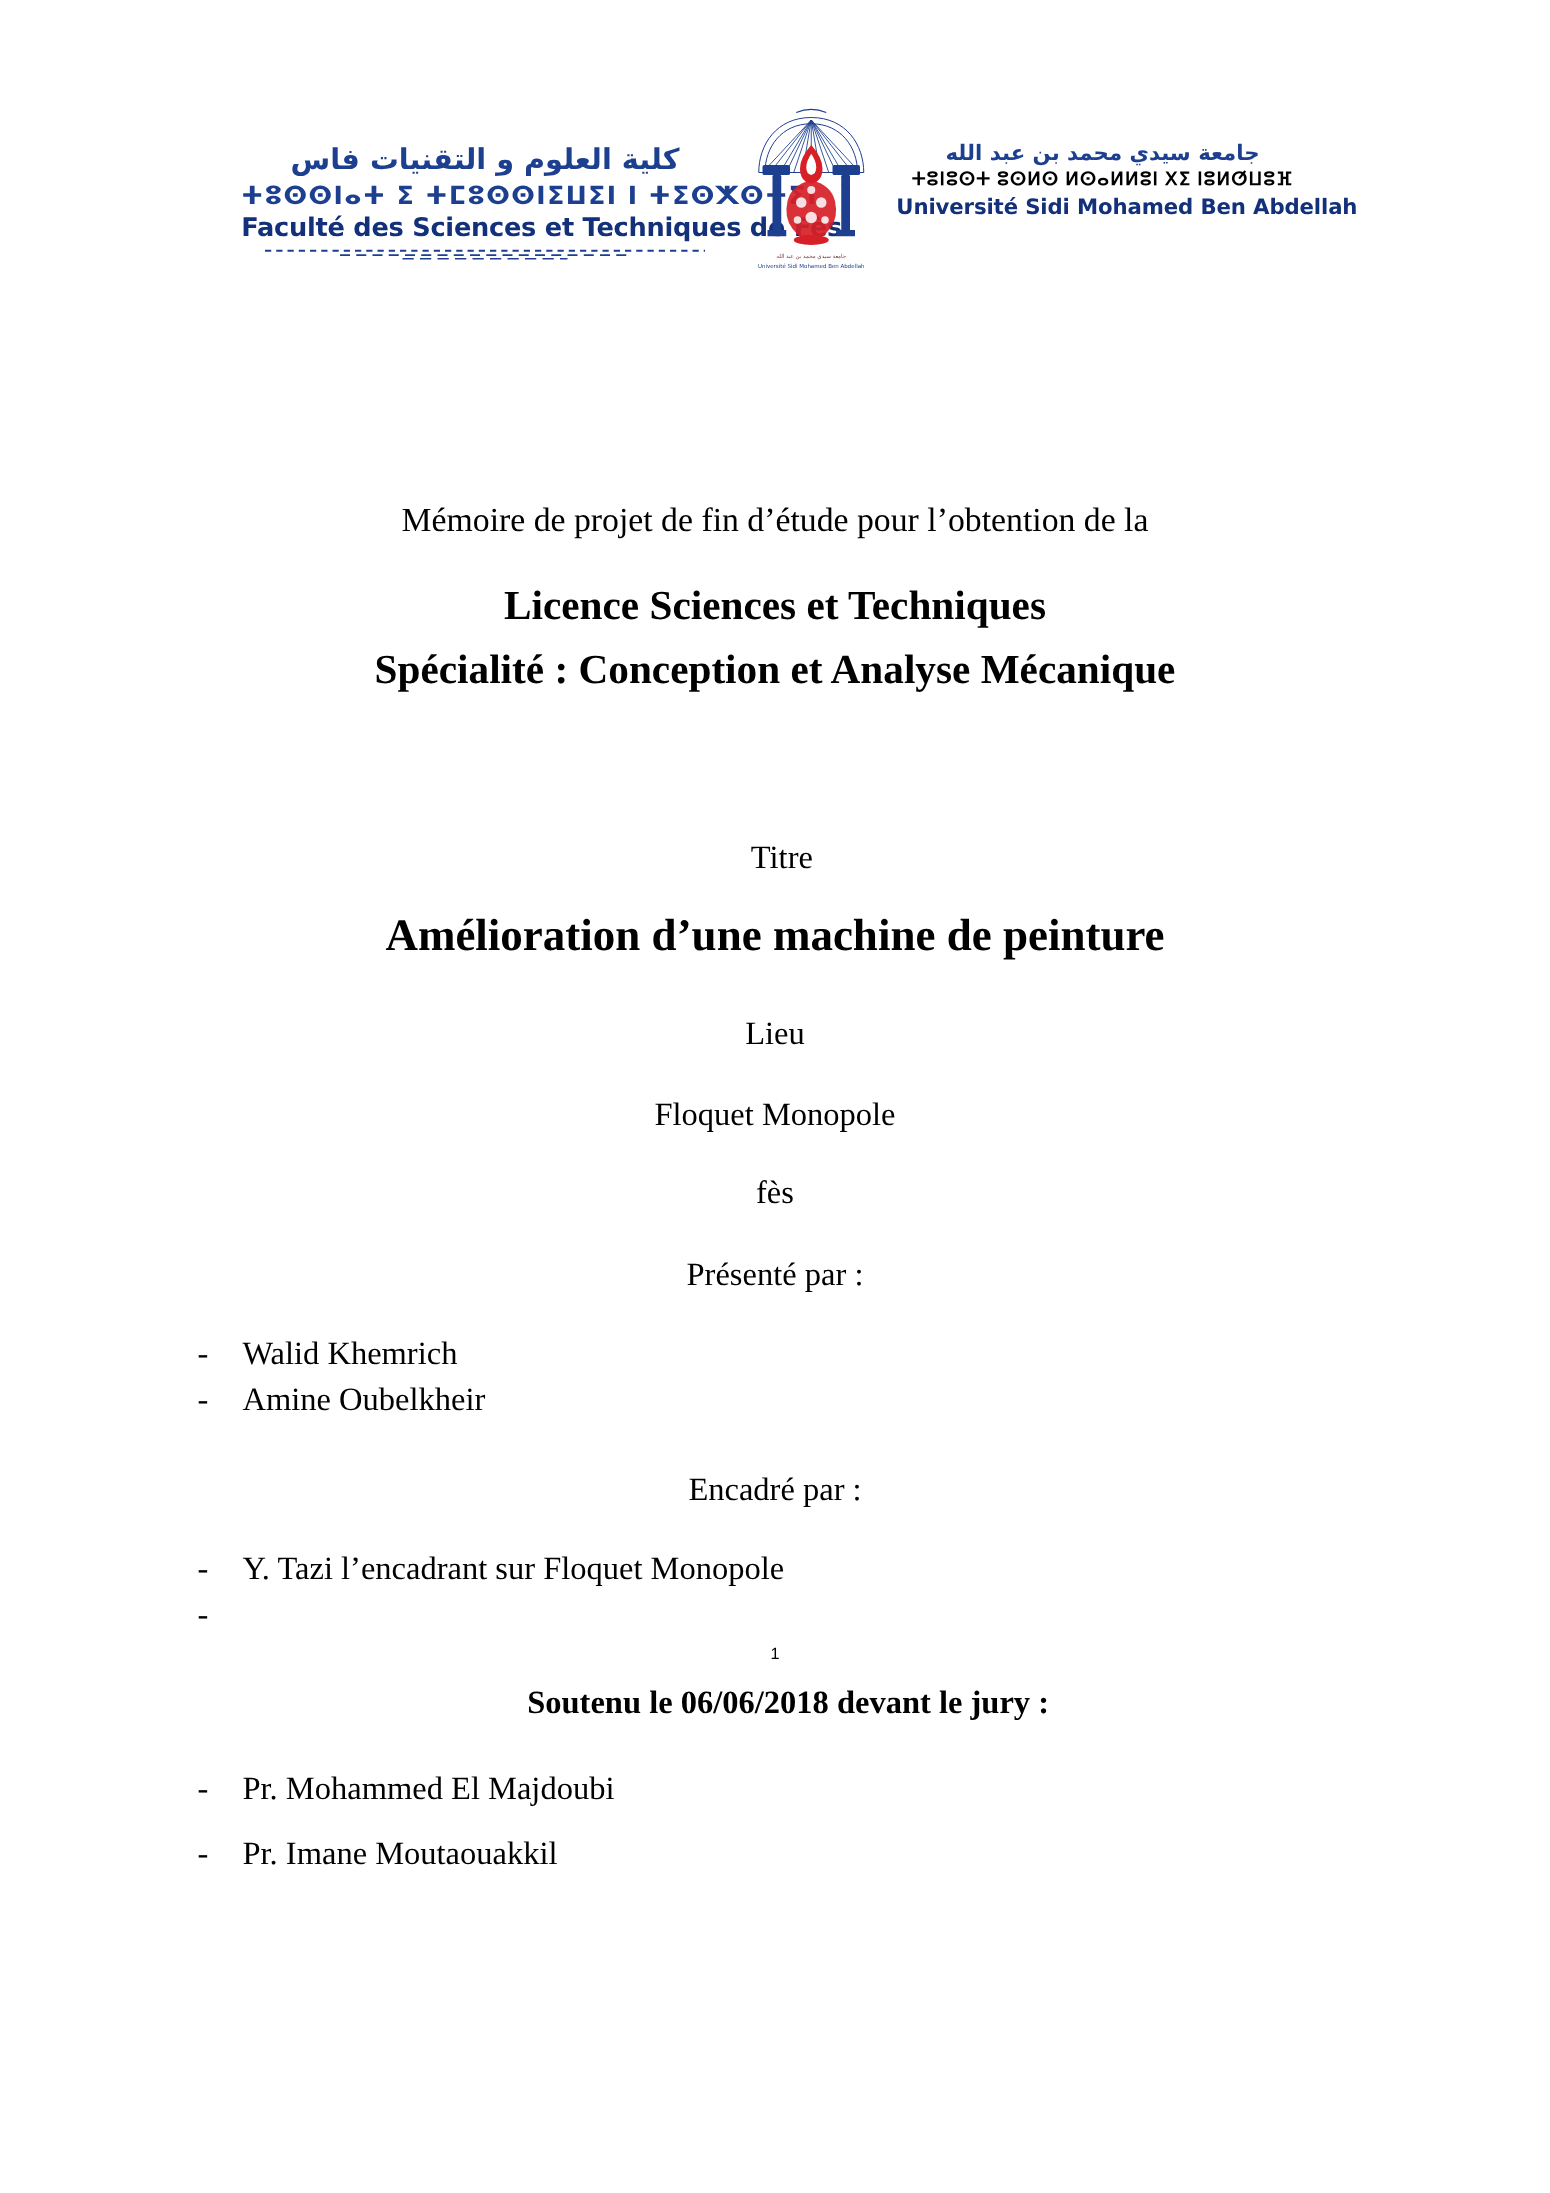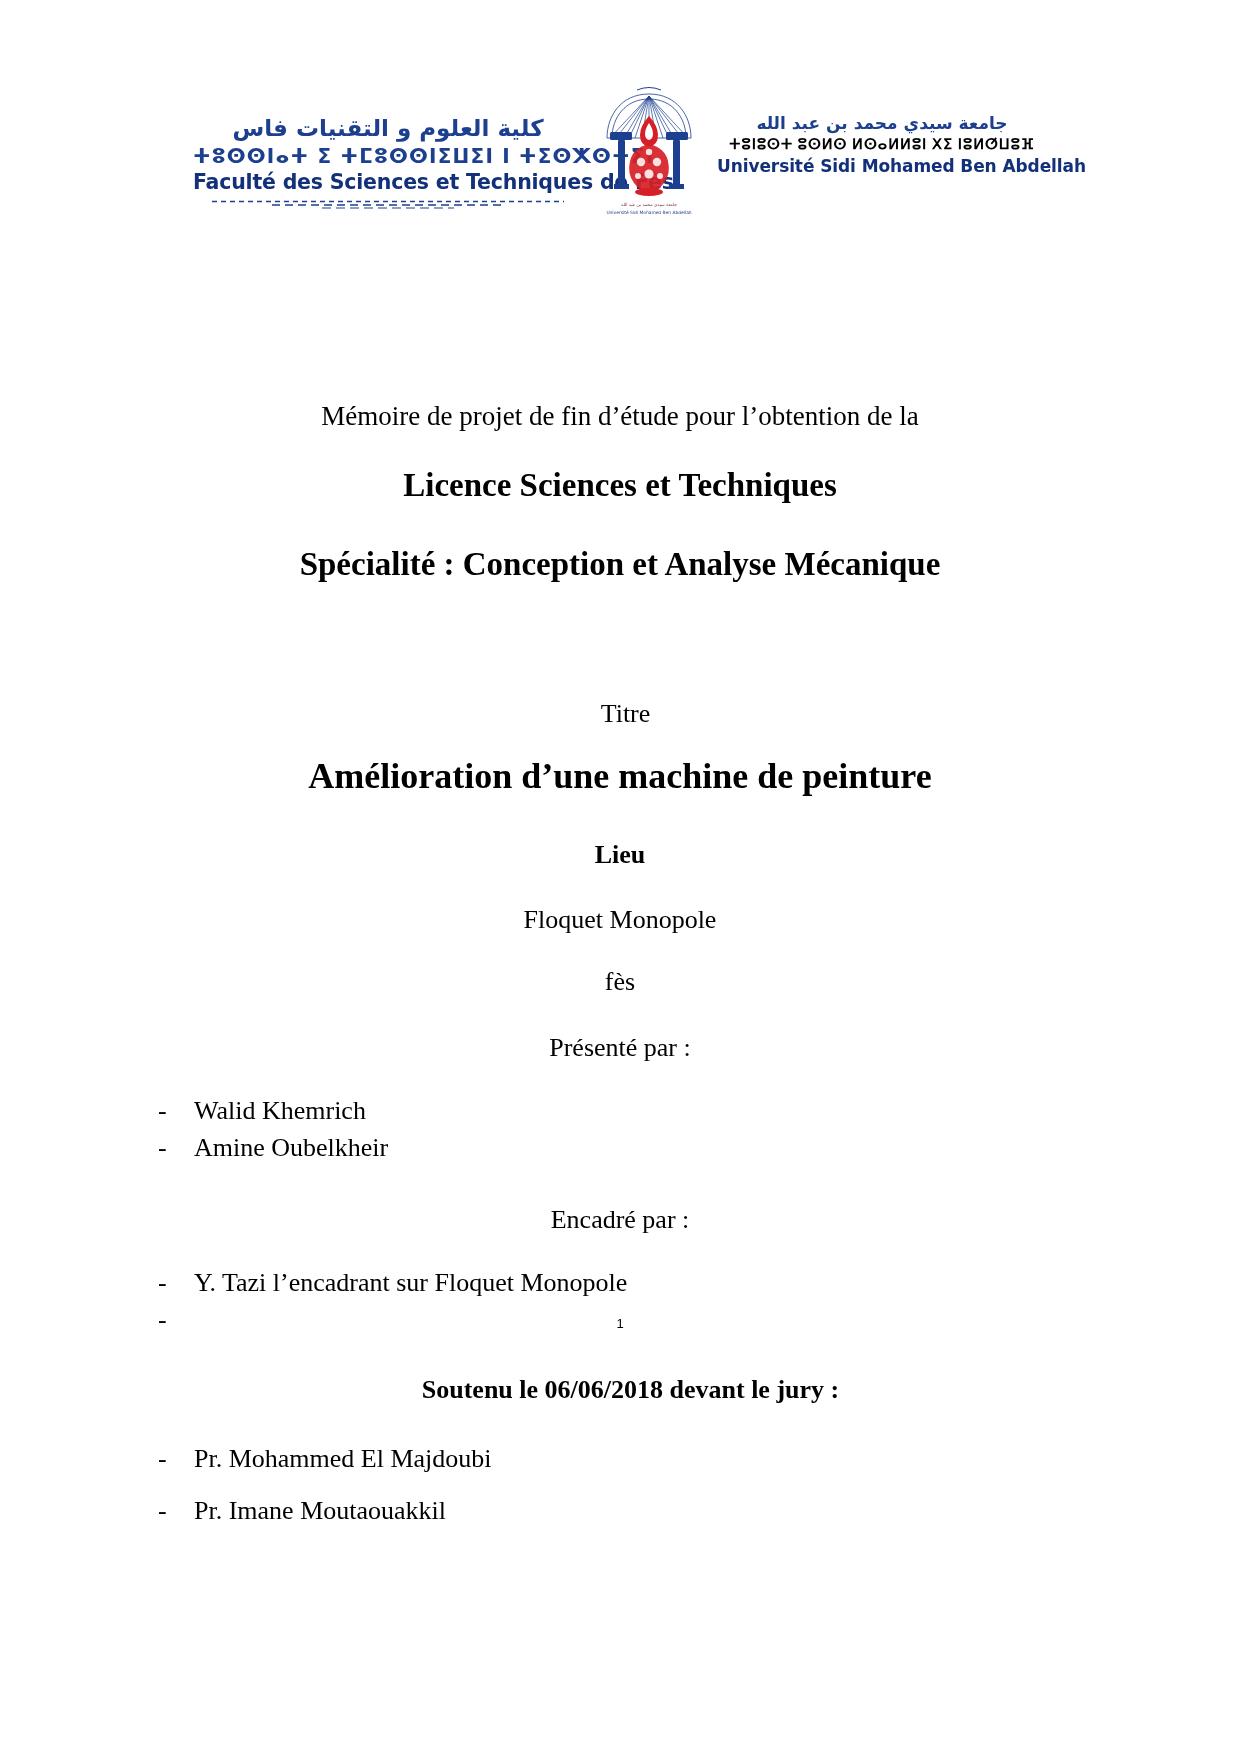--- a/index.html
+++ b/index.html
@@ -138,41 +138,40 @@
   .t-degree {
     font-size: 33px;
     font-weight: bold;
     margin-top: 30px;
     line-height: 1.3;
   }
 
   .t-speciality {
     font-size: 33px;
     font-weight: bold;
-    margin-top: 36px;
+    margin-top: 8px;
     line-height: 1.3;
   }
 
   .t-titre-label {
     font-size: 26px;
     margin-top: 113px;
     padding-left: 11px;
   }
 
   .t-title {
     font-size: 36px;
     font-weight: bold;
     margin-top: 24px;
     line-height: 1.3;
   }
 
   .t-lieu-label {
     font-size: 26px;
     margin-top: 40px;
-    font-weight: bold;
   }
 
   .t-lieu-value {
     font-size: 26px;
     margin-top: 35px;
   }
 
   .t-city {
     font-size: 26px;
     margin-top: 32px;

